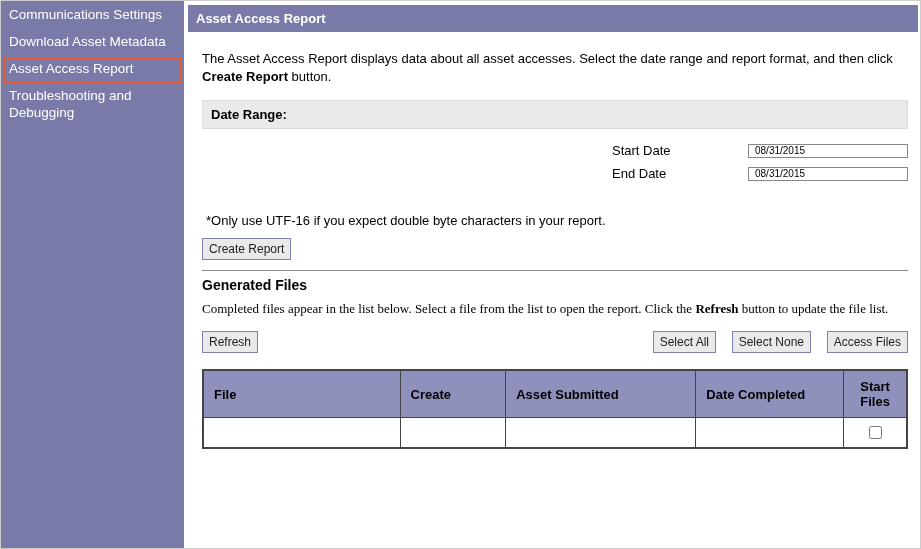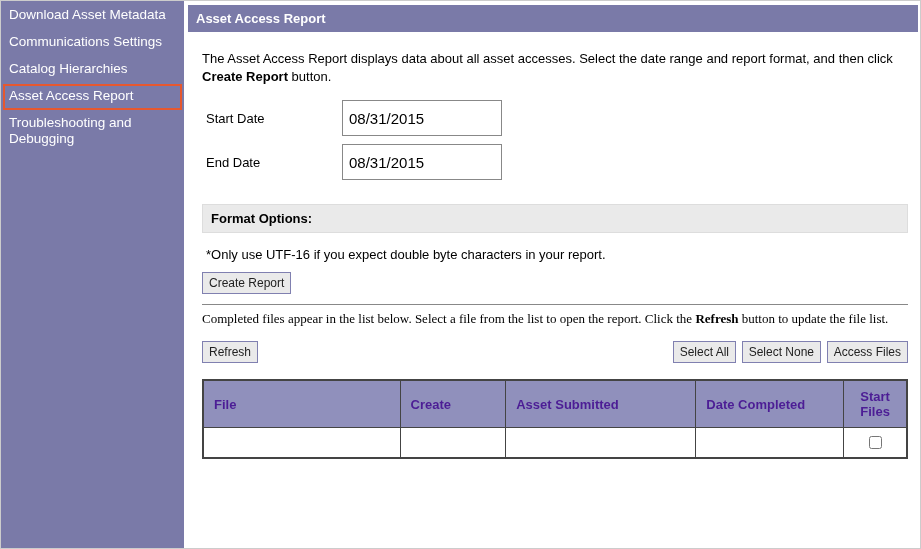--- a/index.html
+++ b/index.html
@@ -72,29 +72,30 @@
     border: 1px solid #ddd;
     padding: 6px 8px;
     font-weight: bold;
     margin: 2px 0 14px 0;
   }
 
   .form-row {
     display: flex;
     align-items: center;
     margin: 8px 0;
+    justify-content: flex-end;
   }
   .form-row label {
     width: 140px;
     padding-left: 4px;
   }
   input.text {
     width: 160px;
-    height: 36px;
-    font-size: 15px;
+    height: 14px;
+    font-size: 10px;
     font-family: inherit;
     padding: 2px 6px;
     border: 1px solid #888;
   }
   select.format {
     width: 130px;
     height: 22px;
     font-size: 13px;
     margin-left: 4px;
   }
@@ -129,30 +130,30 @@
   .gen-desc {
     margin-bottom: 14px;
     font-family: Liberation Serif, serif;
   }
   .toolbar {
     display: flex;
     justify-content: space-between;
     align-items: flex-start;
     margin-bottom: 16px;
   }
-  .right-btns .btn { margin-left: 2px; }
+  .right-btns .btn { margin-left: 12px; }
 
   table.files {
     width: 100%;
     border-collapse: collapse;
     border: 2px solid #444;
   }
   table.files th {
     background: #9090bc;
-    color: #4c1d95;
+    color: #000000;
     font-weight: bold;
     text-align: left;
     padding: 8px 10px;
     border: 1px solid #444;
     font-size: 13px;
   }
   table.files th.center { text-align: center; }
   table.files td {
     border: 1px solid #444;
     height: 30px;
@@ -162,60 +163,60 @@
   .chk {
     width: 13px; height: 13px;
   }
 </style>
 </head>
 <body>
 
 <div class="app">
 
   <div class="sidebar" id="sidebar">
+      <div class="sidebar-item">Communications Settings</div>
       <div class="sidebar-item">Download Asset Metadata</div>
-      <div class="sidebar-item">Communications Settings</div>
-      <div class="sidebar-item">Catalog Hierarchies</div>
       <div class="sidebar-item selected">Asset Access Report</div>
       <div class="sidebar-item">Troubleshooting and Debugging</div>
     </div>
 
   <div class="main">
     <div class="tab-bar">
       <div class="tab">Asset Access Report</div>
     </div>
 
     <div class="content">
 
       <div class="intro">
         <span>The Asset Access Report displays data about all asset accesses. Select the date range and report format, and then click </span><b>Create Report</b><span> button.</span>
       </div>
 
+      <div class="section-heading">Date Range:</div>
 
       <div class="form-row">
         <label>Start Date</label>
         <input class="text" type="text" value="08/31/2015" style="">
       </div>
       <div class="form-row">
         <label>End Date</label>
         <input class="text" type="text" value="08/31/2015" style="">
       </div>
 
       <div style="height:14px"></div>
 
-      <div class="section-heading">Format Options:</div>
 
       <div class="hint">*Only use UTF-16 if you expect double byte characters in your report.</div>
 
       <div class="btn-row">
         <span class="btn">Create Report</span>
       </div>
 
       <hr class="sep">
 
+      <div class="gen-title">Generated Files</div>
       <div class="gen-desc">
         <span>Completed files appear in the list below. Select a file from the list to open the report. Click the </span><b>Refresh</b><span> button to update the file list.</span>
       </div>
 
       <div class="toolbar">
         <div>
           <span class="btn">Refresh</span>
         </div>
         <div class="right-btns">
           <span class="btn">Select All</span>

